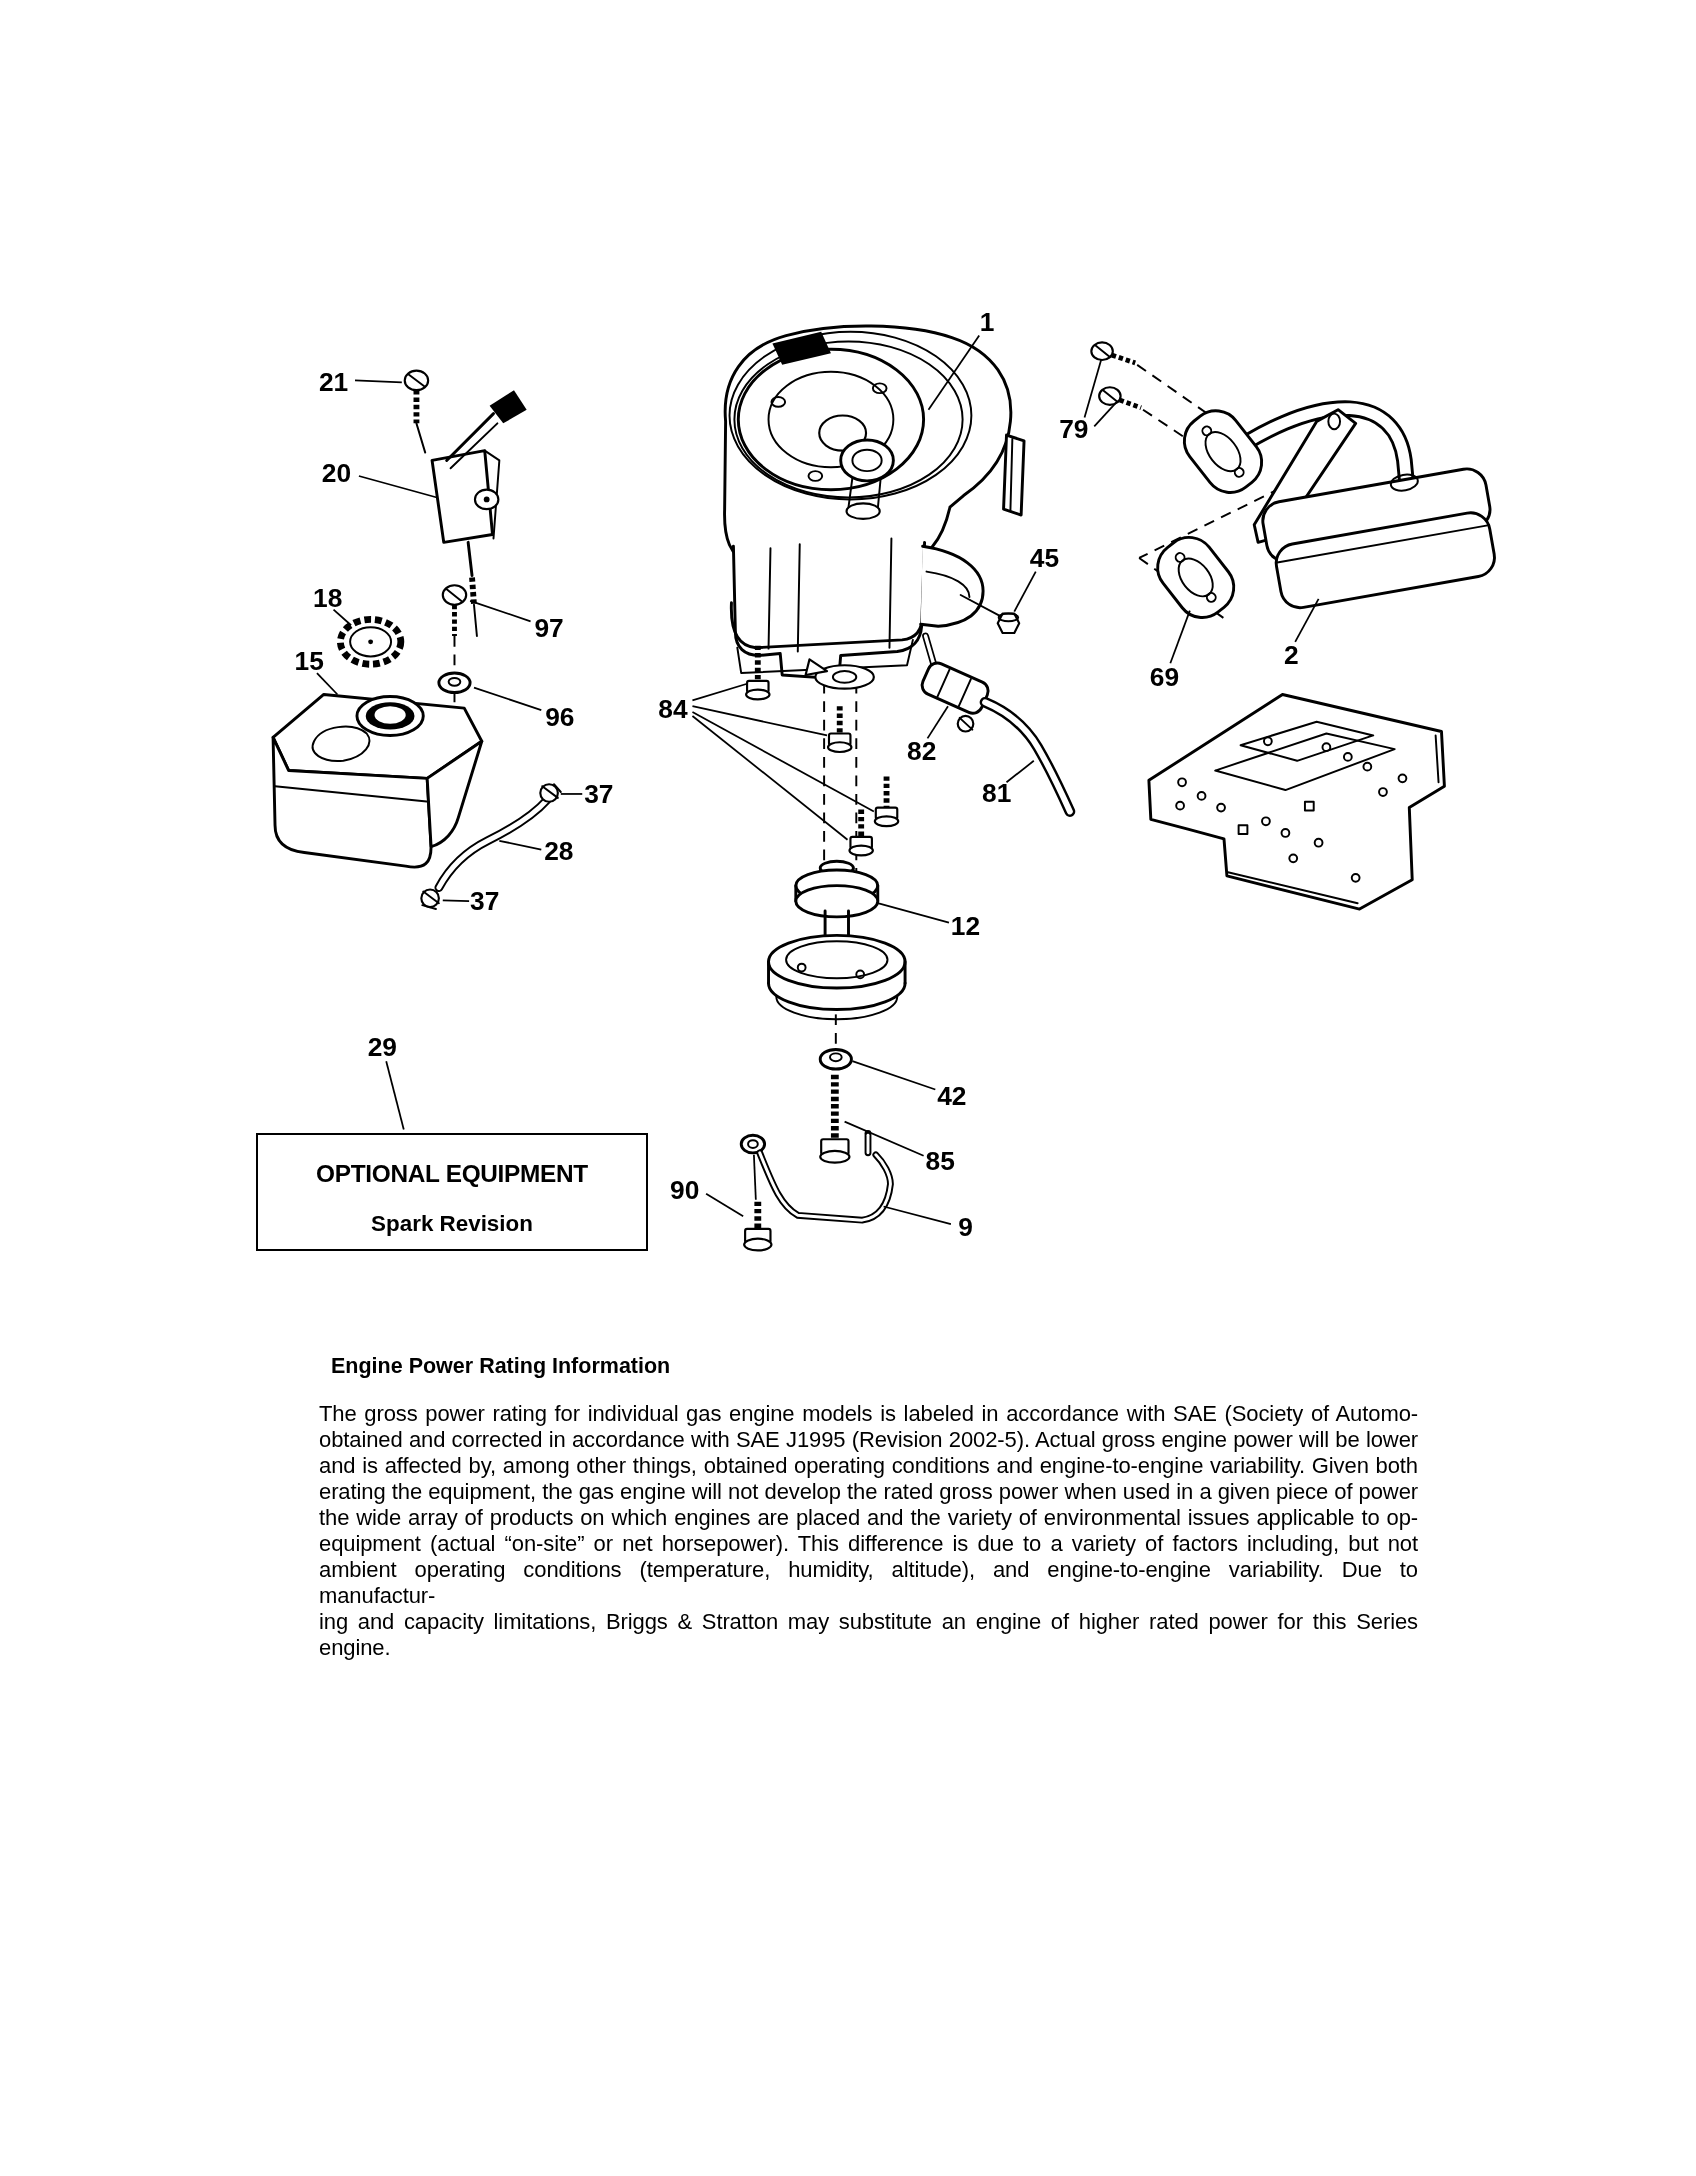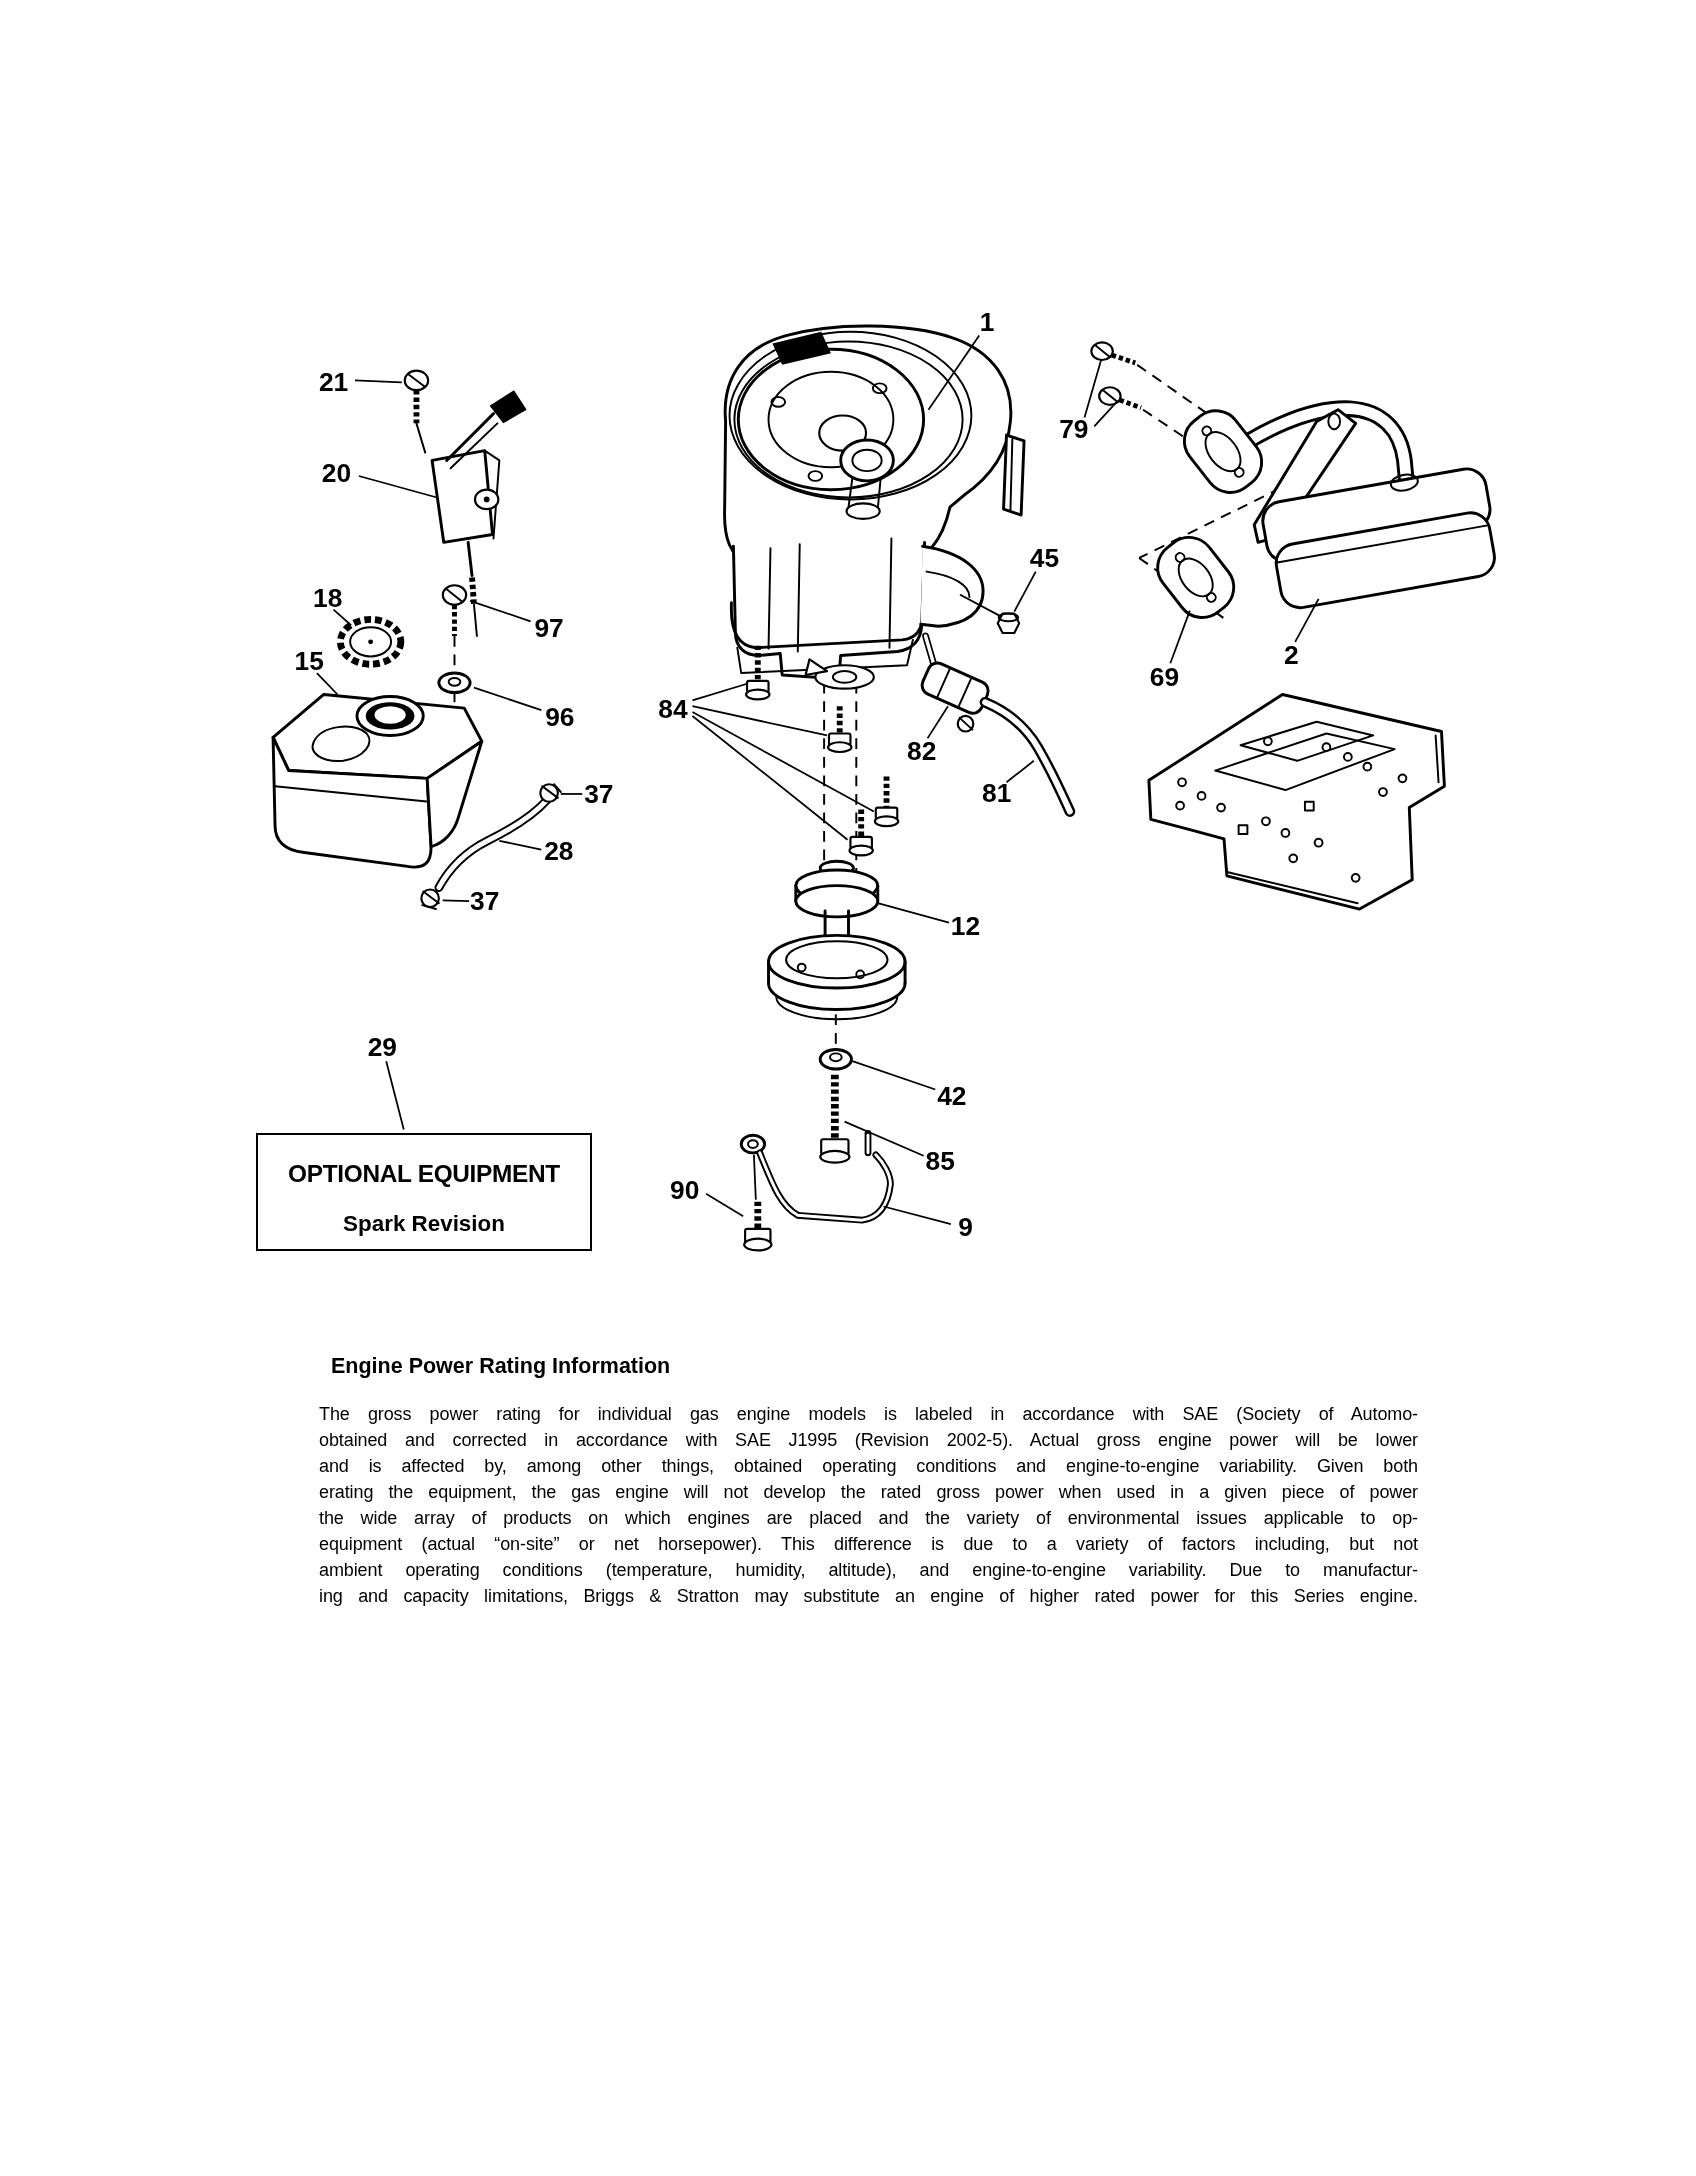--- a/index.html
+++ b/index.html
@@ -14,25 +14,25 @@
   .sw2f{stroke:#000;stroke-width:2.2;fill:#fff;stroke-linecap:round;stroke-linejoin:round;}
   .dash{stroke:#000;stroke-width:2;fill:none;stroke-dasharray:11 8;}
   .thread{stroke:#000;fill:none;stroke-dasharray:4.5 3;}
   .blackfill{fill:#000;stroke:none;}
   .tube-out{stroke:#000;fill:none;stroke-linecap:round;}
   .tube-in{stroke:#fff;fill:none;stroke-linecap:round;}
   .leader{stroke:#000;stroke-width:1.8;fill:none;}
   .callout{font:700 27px "Liberation Sans",sans-serif;fill:#000;text-anchor:middle;}
 
   
-  .opt-box{position:absolute;left:256px;top:1133px;width:336px;height:118px;border:2.9px solid #000;box-sizing:border-box;text-align:center;background:#fff;}
+  .opt-box{position:absolute;left:256px;top:1133px;width:392px;height:118px;border:2.9px solid #000;box-sizing:border-box;text-align:center;background:#fff;}
   .opt-line1{margin-top:25px;font-size:24.4px;font-weight:700;letter-spacing:-0.3px;}
   .opt-line2{margin-top:23.4px;font-size:22.4px;font-weight:700;}
   .section-heading{position:absolute;left:331px;top:1354px;font-size:21.5px;font-weight:700;}
-  .para{position:absolute;left:319px;top:1401px;width:1099px;font-size:18px;line-height:26px;letter-spacing:-0.1px;}
+  .para{position:absolute;left:319px;top:1401px;width:1099px;font-size:22px;line-height:26px;letter-spacing:-0.1px;}
   .para .pline{text-align:justify;text-align-last:justify;white-space:normal;}
 </style>
 </head>
 <body>
 
 <div id="stage">
 
 <svg width="1697" height="2177" viewBox="0 0 1740 2232">
 
   <g>

